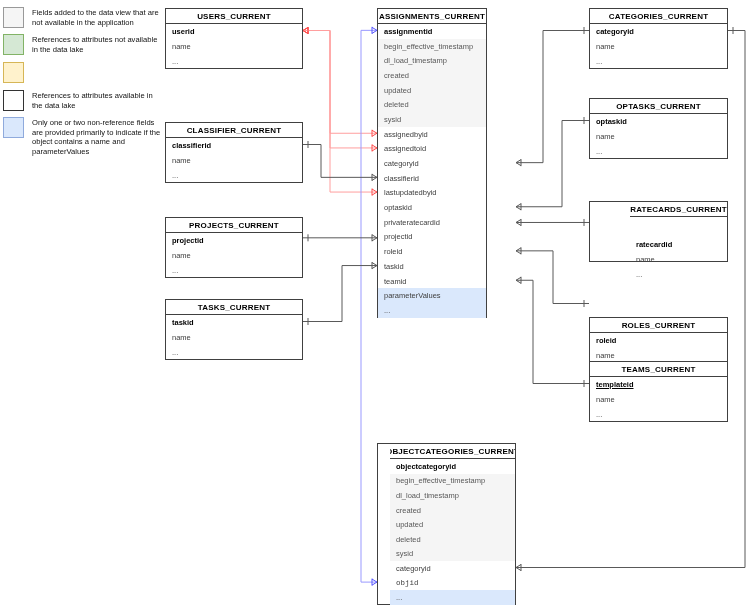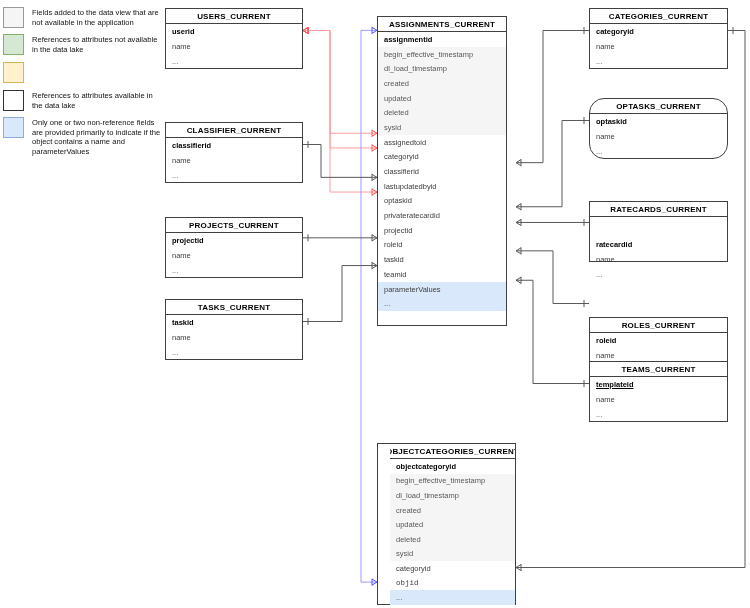--- a/index.html
+++ b/index.html
@@ -139,30 +139,31 @@
 
   <div class="ertable" style="left: 165px; top: 299px; width: 138px; height: 61px;">
     <div class="hdr" style="height: 14px;">TASKS_CURRENT</div>
     <div class="rows">
           <div class="row key" style="height: 15px;">taskid</div>
           <div class="row" style="height: 15px;">name</div>
           <div class="row" style="height: 15px;">...</div>
         </div>
   </div>
 
-  <div class="ertable" style="left: 377px; top: 16px; width: 130px; height: 310px;">
+  <div class="ertable" style="left: 377px; top: 8px; width: 110px; height: 310px;">
     <div class="hdr" style="height: 14px;">ASSIGNMENTS_CURRENT</div>
     <div class="rows">
           <div class="row key" style="height: 14.7px;">assignmentid</div>
           <div class="row gray" style="height: 14.7px;">begin_effective_timestamp</div>
           <div class="row gray" style="height: 14.7px;">dl_load_timestamp</div>
           <div class="row gray" style="height: 14.7px;">created</div>
           <div class="row gray" style="height: 14.7px;">updated</div>
           <div class="row gray" style="height: 14.7px;">deleted</div>
           <div class="row gray" style="height: 14.7px;">sysid</div>
+          <div class="row" style="height: 14.7px;">assignedbyid</div>
           <div class="row" style="height: 14.7px;">assignedtoid</div>
           <div class="row" style="height: 14.7px;">categoryid</div>
           <div class="row" style="height: 14.7px;">classifierid</div>
           <div class="row" style="height: 14.7px;">lastupdatedbyid</div>
           <div class="row" style="height: 14.7px;">optaskid</div>
           <div class="row" style="height: 14.7px;">privateratecardid</div>
           <div class="row" style="height: 14.7px;">projectid</div>
           <div class="row" style="height: 14.7px;">roleid</div>
           <div class="row" style="height: 14.7px;">taskid</div>
           <div class="row" style="height: 14.7px;">teamid</div>
@@ -173,30 +174,30 @@
 
   <div class="ertable" style="left: 589px; top: 8px; width: 139px; height: 61px;">
     <div class="hdr" style="height: 14px;">CATEGORIES_CURRENT</div>
     <div class="rows">
           <div class="row key" style="height: 15px;">categoryid</div>
           <div class="row" style="height: 15px;">name</div>
           <div class="row" style="height: 15px;">...</div>
         </div>
   </div>
 
-  <div class="ertable" style="left: 589px; top: 98px; width: 139px; height: 61px; border-radius: 15px;">
+  <div class="ertable" style="left: 589px; top: 98px; width: 139px; height: 61px;">
     <div class="hdr" style="height: 14px;">OPTASKS_CURRENT</div>
     <div class="rows">
           <div class="row key" style="height: 15px;">optaskid</div>
           <div class="row" style="height: 15px;">name</div>
           <div class="row" style="height: 15px;">...</div>
         </div>
   </div>
 
-  <div class="ertable" style="left: 589px; top: 201px; width: 139px; height: 61px;">
+  <div class="ertable" style="left: 589px; top: 201px; width: 139px; height: 61px; padding-left: 40px;">
     <div class="hdr" style="height: 14px;">RATECARDS_CURRENT</div>
     <div class="rows">
           <div class="row key" style="height: 15px; margin-top: 20px;">ratecardid</div>
           <div class="row" style="height: 15px;">name</div>
           <div class="row" style="height: 15px;">...</div>
         </div>
   </div>
 
   <div class="ertable" style="left: 589px; top: 281px; width: 139px; height: 61px; margin-top: 36px;">
     <div class="hdr" style="height: 14px;">ROLES_CURRENT</div>

